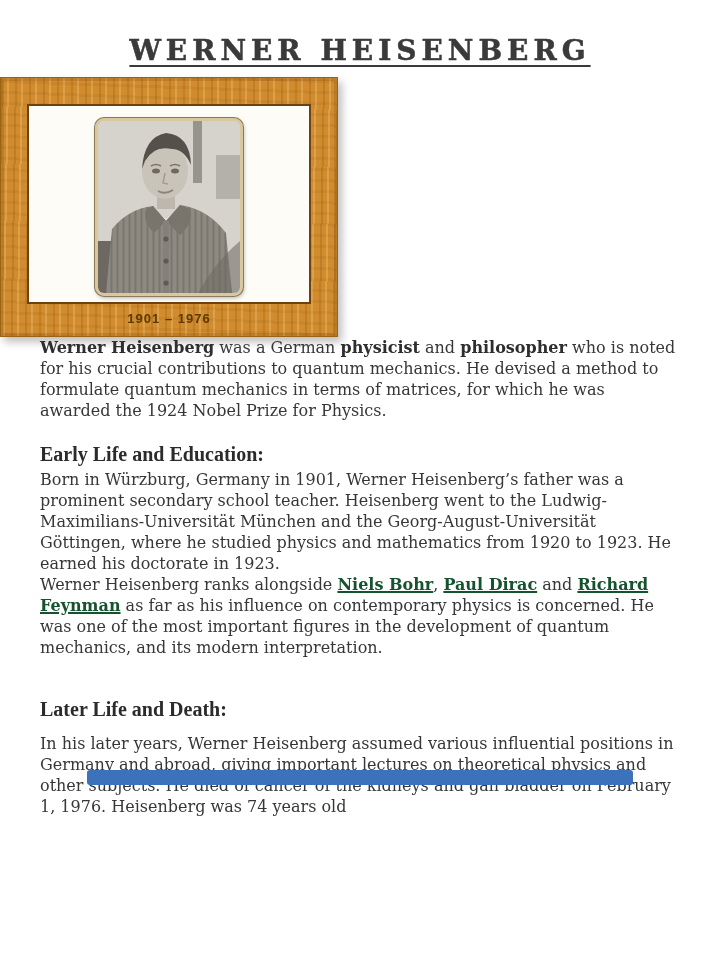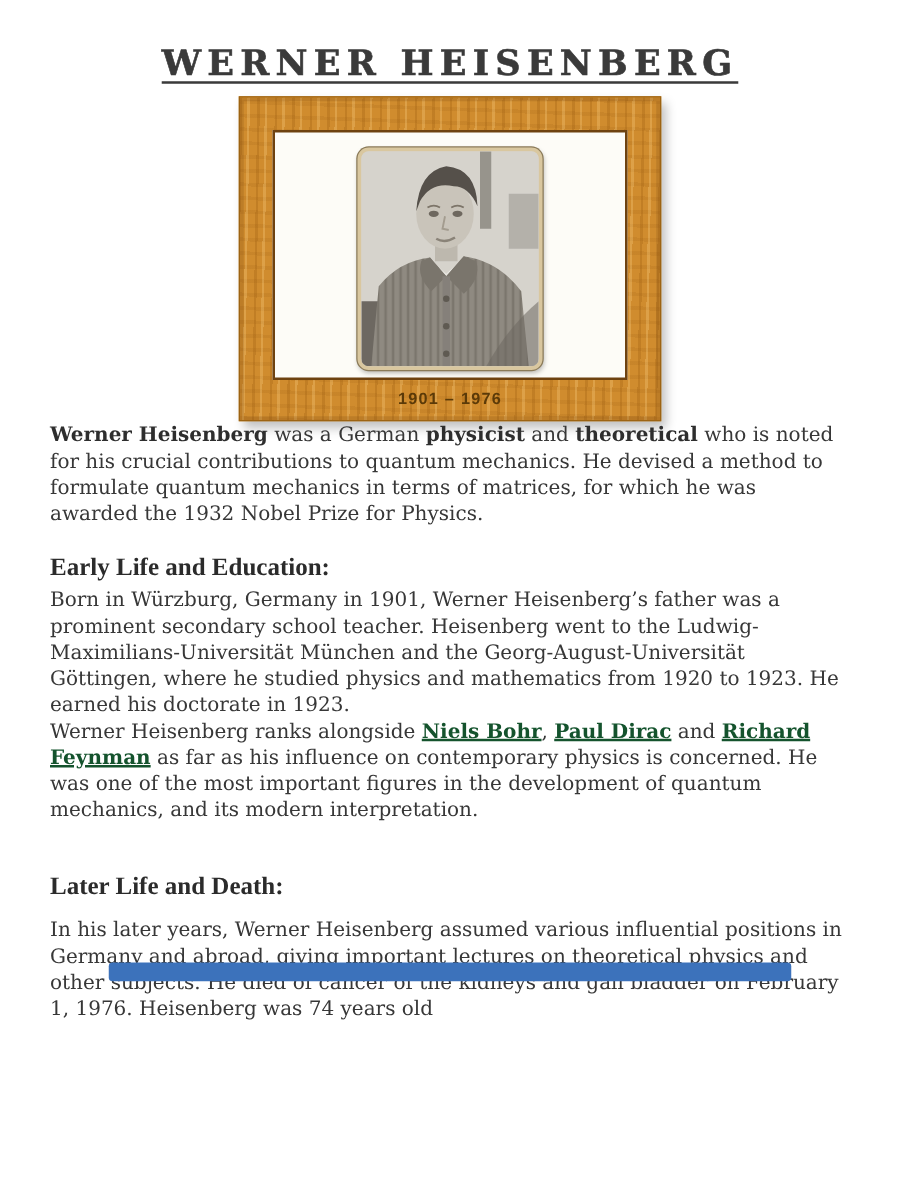--- a/index.html
+++ b/index.html
@@ -14,21 +14,21 @@
   .title{
     margin:0;padding-top:34px;text-align:center;
     font-family:"DejaVu Serif",serif;font-weight:bold;
     font-size:28px;letter-spacing:5px;color:#3a3a3a;
     text-decoration:underline;text-underline-offset:5px;
     text-decoration-thickness:2px;
     -webkit-text-stroke:0.5px #3a3a3a;
   }
 
   
-  .frame-wrap{display:flex;justify-content:center;margin-top:10px;}
+  .frame-wrap{display:flex;margin-top:10px;}
   .frame{
     width:338px;height:260px;box-sizing:border-box;
     padding:26px 26px 0 26px;
     background-color:#d08c2e;
     background-image:
       repeating-linear-gradient(91deg,
         rgba(158,94,15,.30) 0 2px, rgba(0,0,0,0) 2px 6px,
         rgba(255,214,140,.28) 6px 8px, rgba(0,0,0,0) 8px 14px),
       repeating-linear-gradient(2deg,
         rgba(140,80,10,.12) 0 3px, rgba(0,0,0,0) 3px 11px);
@@ -127,21 +127,21 @@
             <path d="M100 172 L142 172 L142 120 Q118 140 100 172 Z" fill="#6d6861" opacity="0.55"></path>
           </svg>
         </div>
       </div>
       <div class="frame-caption">1901 – 1976</div>
     </div>
   </div>
 
   <div class="content">
 
-    <p class="intro"><span class="bold">Werner Heisenberg</span><span> was a German </span><span class="bold">physicist</span><span> and </span><span class="bold">theoretical</span><span> who is noted for his crucial contributions to quantum mechanics. He devised a method to formulate quantum mechanics in terms of matrices, for which he was awarded the 1932 Nobel Prize for Physics.</span></p>
+    <p class="intro"><span class="bold">Werner Heisenberg</span><span> was a German </span><span class="bold">physicist</span><span> and </span><span class="bold">philosopher</span><span> who is noted for his crucial contributions to quantum mechanics. He devised a method to formulate quantum mechanics in terms of matrices, for which he was awarded the 1924 Nobel Prize for Physics.</span></p>
 
     <h2 class="h-early">Early Life and Education:</h2>
     <p>Born in Würzburg, Germany in 1901, Werner Heisenberg’s father was a prominent secondary school teacher. Heisenberg went to the Ludwig-Maximilians-Universität München and the Georg-August-Universität Göttingen, where he studied physics and mathematics from 1920 to 1923. He earned his doctorate in 1923.</p>
 
     <p><span>Werner Heisenberg ranks alongside </span><a class="person-link">Niels Bohr</a><span>, </span><a class="person-link">Paul Dirac</a><span> and </span><a class="person-link">Richard Feynman</a><span> as far as his influence on contemporary physics is concerned. He was one of the most important figures in the development of quantum mechanics, and its modern interpretation.</span></p>
 
     <h2 class="h-later">Later Life and Death:</h2>
     <p>In his later years, Werner Heisenberg assumed various influential positions in Germany and abroad, giving important lectures on theoretical physics and other subjects. He died of cancer of the kidneys and gall bladder on February 1, 1976. Heisenberg was 74 years old</p>
 
   </div>

